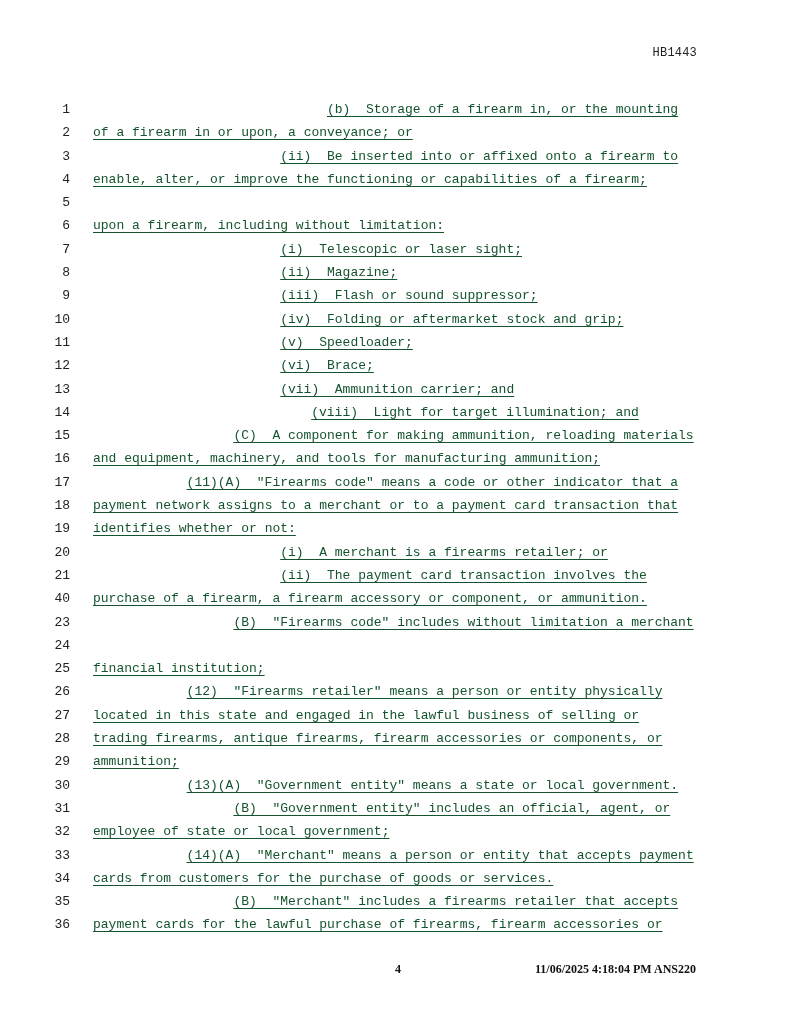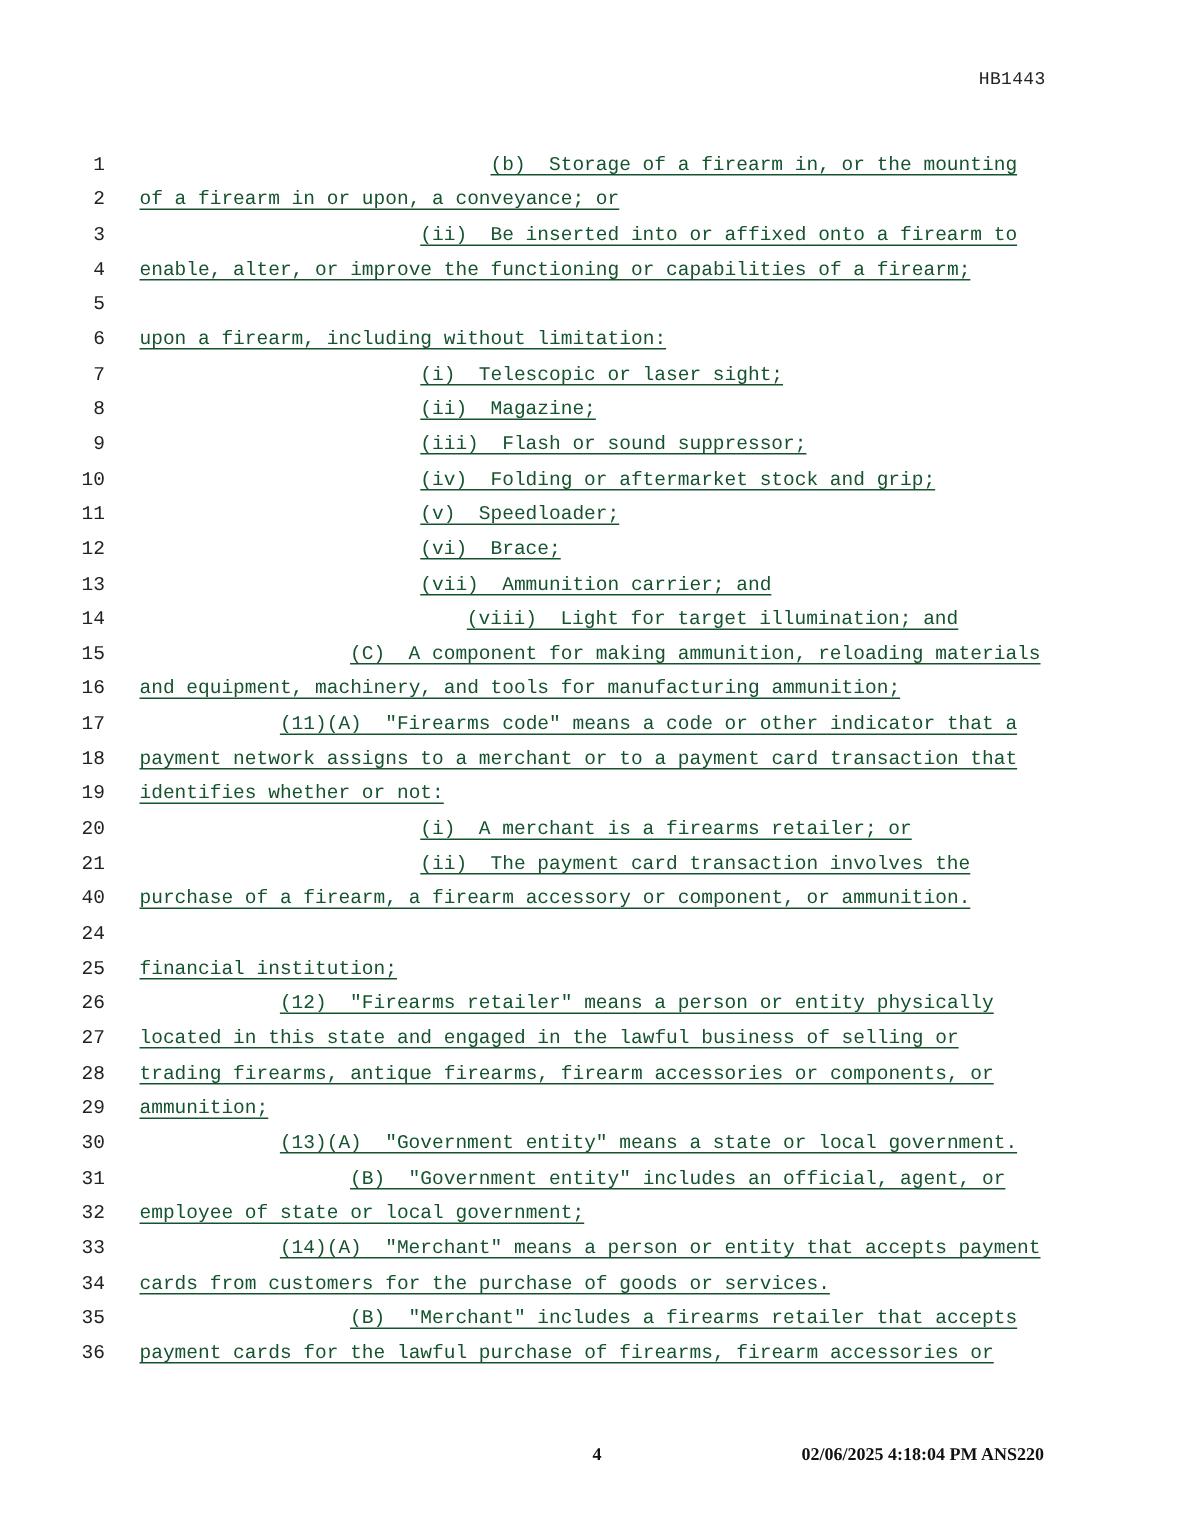--- a/index.html
+++ b/index.html
@@ -92,31 +92,32 @@
     <div class="line"><span class="line-num">13</span><span class="line-text" style="left: 280.2px;">(vii)  Ammunition carrier; and</span></div>
     <div class="line"><span class="line-num">14</span><span class="line-text" style="left: 280.2px; margin-left: 31px;">(viii)  Light for target illumination; and</span></div>
     <div class="line"><span class="line-num">15</span><span class="line-text" style="left: 233.4px;">(C)  A component for making ammunition, reloading materials</span></div>
     <div class="line"><span class="line-num">16</span><span class="line-text" style="left: 93px;">and equipment, machinery, and tools for manufacturing ammunition;</span></div>
     <div class="line"><span class="line-num">17</span><span class="line-text" style="left: 186.6px;">(11)(A)  "Firearms code" means a code or other indicator that a</span></div>
     <div class="line"><span class="line-num">18</span><span class="line-text" style="left: 93px;">payment network assigns to a merchant or to a payment card transaction that</span></div>
     <div class="line"><span class="line-num">19</span><span class="line-text" style="left: 93px;">identifies whether or not:</span></div>
     <div class="line"><span class="line-num">20</span><span class="line-text" style="left: 280.2px;">(i)  A merchant is a firearms retailer; or</span></div>
     <div class="line"><span class="line-num">21</span><span class="line-text" style="left: 280.2px;">(ii)  The payment card transaction involves the</span></div>
     <div class="line"><span class="line-num">40</span><span class="line-text" style="left: 93px;">purchase of a firearm, a firearm accessory or component, or ammunition.</span></div>
+    <div class="line"><span class="line-num">23</span><span class="line-text" style="left: 233.4px;">(B)  "Firearms code" includes without limitation a merchant</span></div>
     <div class="line"><span class="line-num">24</span></div>
     <div class="line"><span class="line-num">25</span><span class="line-text" style="left: 93px;">financial institution;</span></div>
     <div class="line"><span class="line-num">26</span><span class="line-text" style="left: 186.6px;">(12)  "Firearms retailer" means a person or entity physically</span></div>
     <div class="line"><span class="line-num">27</span><span class="line-text" style="left: 93px;">located in this state and engaged in the lawful business of selling or</span></div>
     <div class="line"><span class="line-num">28</span><span class="line-text" style="left: 93px;">trading firearms, antique firearms, firearm accessories or components, or</span></div>
     <div class="line"><span class="line-num">29</span><span class="line-text" style="left: 93px;">ammunition;</span></div>
     <div class="line"><span class="line-num">30</span><span class="line-text" style="left: 186.6px;">(13)(A)  "Government entity" means a state or local government.</span></div>
     <div class="line"><span class="line-num">31</span><span class="line-text" style="left: 233.4px;">(B)  "Government entity" includes an official, agent, or</span></div>
     <div class="line"><span class="line-num">32</span><span class="line-text" style="left: 93px;">employee of state or local government;</span></div>
     <div class="line"><span class="line-num">33</span><span class="line-text" style="left: 186.6px;">(14)(A)  "Merchant" means a person or entity that accepts payment</span></div>
     <div class="line"><span class="line-num">34</span><span class="line-text" style="left: 93px;">cards from customers for the purchase of goods or services.</span></div>
     <div class="line"><span class="line-num">35</span><span class="line-text" style="left: 233.4px;">(B)  "Merchant" includes a firearms retailer that accepts</span></div>
     <div class="line"><span class="line-num">36</span><span class="line-text" style="left: 93px;">payment cards for the lawful purchase of firearms, firearm accessories or</span></div>
   </div>
 
 <div class="footer">
   <span class="page-num">4</span>
-  <span class="stamp">02/06/2025 4:18:04 PM ANS220</span>
+  <span class="stamp">11/06/2025 4:18:04 PM ANS220</span>
 </div>
 
 </body></html>

